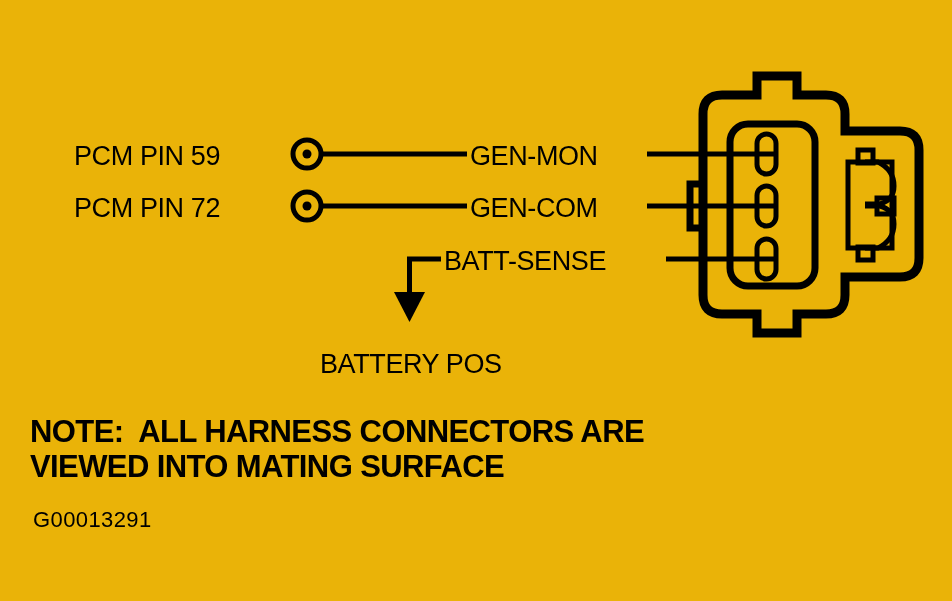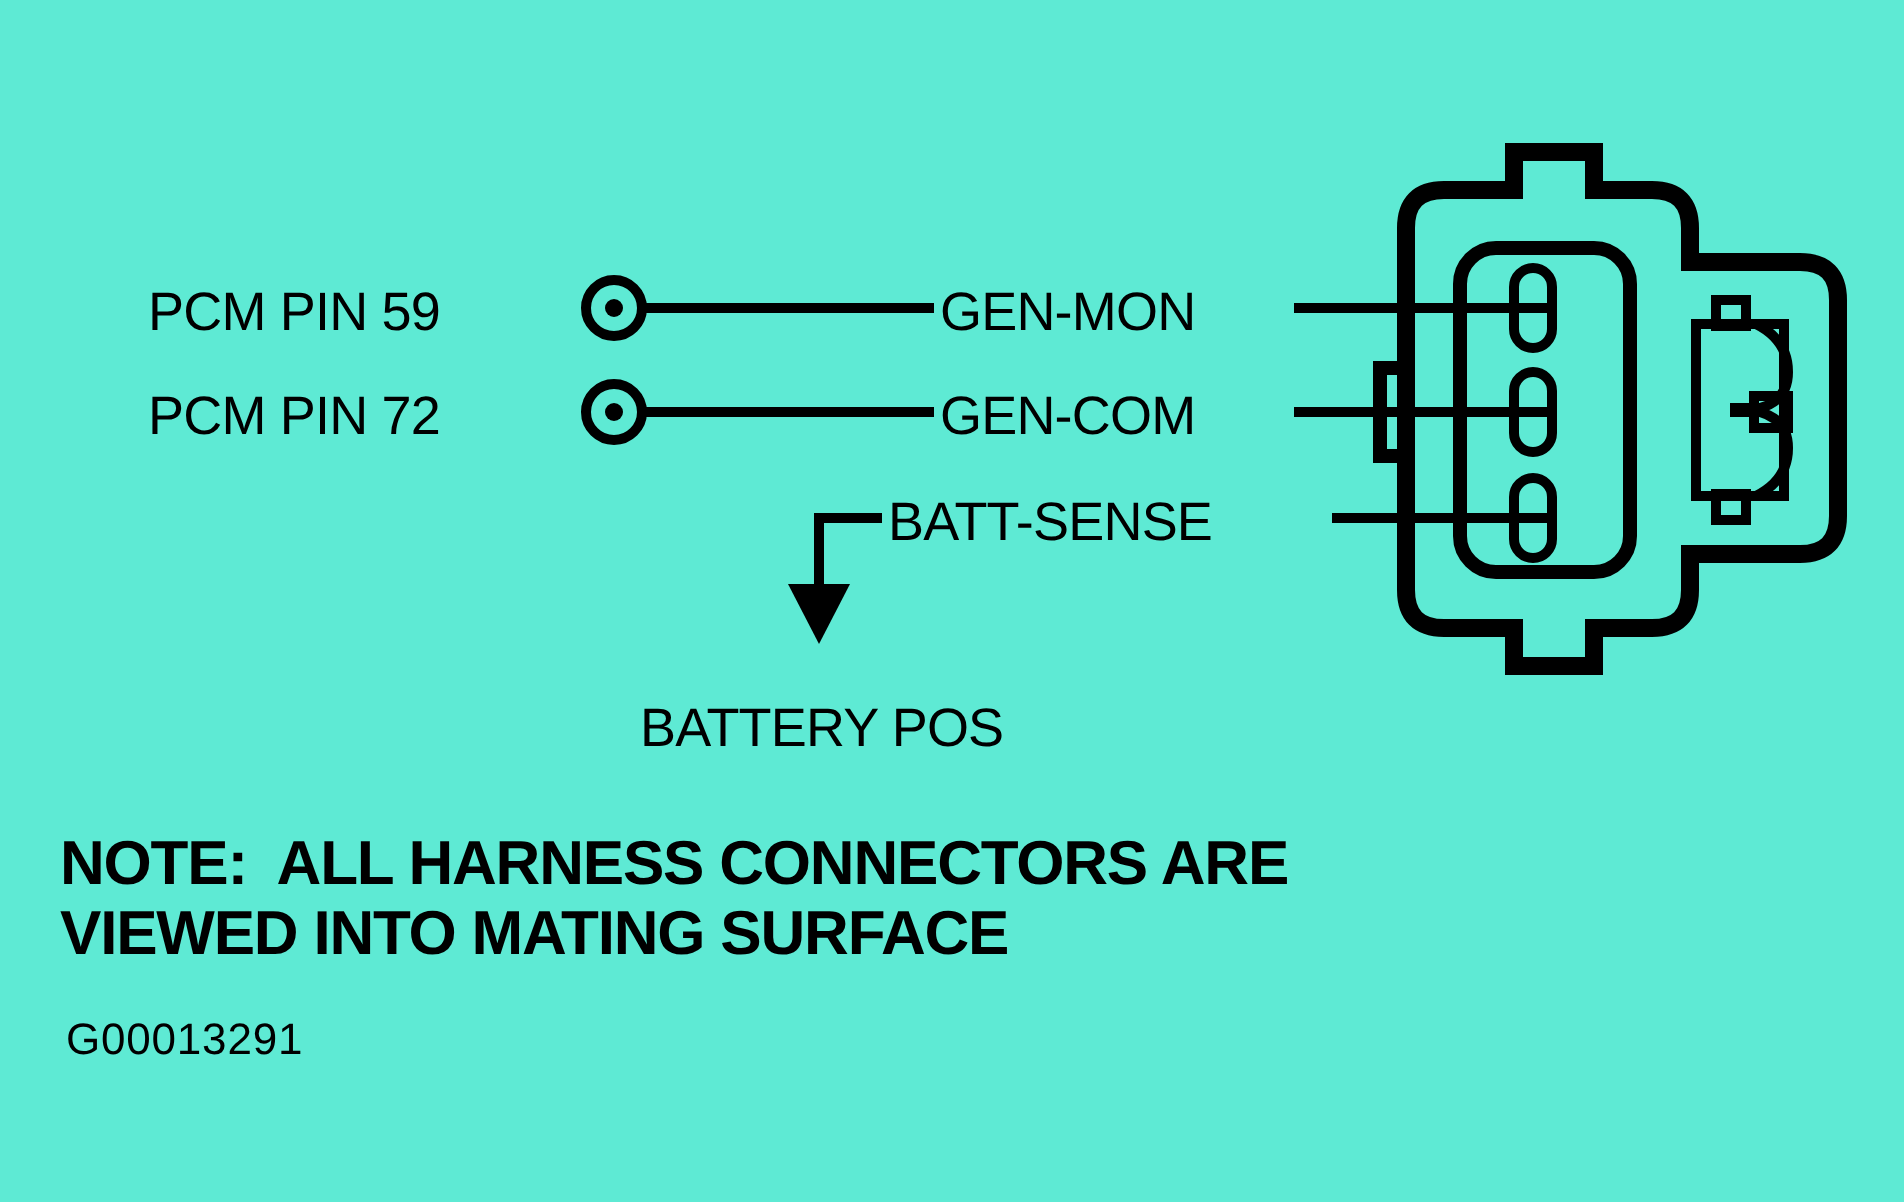--- a/index.html
+++ b/index.html
@@ -11,21 +11,21 @@
     width: 952px;
     height: 601px;
     font-family: "Liberation Sans", sans-serif;
     color: #000000;
     overflow: hidden;
   }
   #diagram-root {
     position: relative;
     width: 952px;
     height: 601px;
-    background: #5eead4;
+    background: #eab308;
   }
   svg#wiring-svg {
     position: absolute;
     top: 0;
     left: 0;
     width: 952px;
     height: 601px;
     display: block;
   }
   .label-text {

